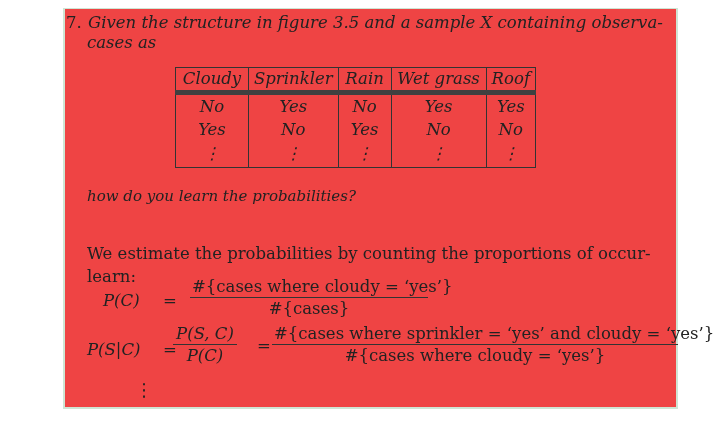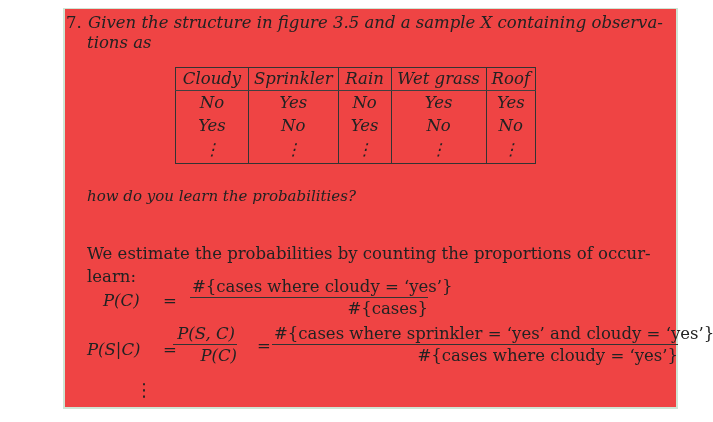--- a/index.html
+++ b/index.html
@@ -8,38 +8,38 @@
   .box { position:absolute; left:63px; top:8px; width:615px; height:401px;
          border:2px solid #cfe5d4; border-top-width:1px; box-sizing:border-box; background:#ef4444; }
   .q { position:absolute; left:0px; top:3px; font-style:italic; font-size:16.5px; line-height:21px; }
   .q .num { font-style:normal; display:inline-block; width:22px; padding-left:1px; }
   .q2 { position:absolute; left:22px; top:24px; font-style:italic; font-size:16.5px; }
   table.obs { position:absolute; left:110px; top:58px; border-collapse:collapse;
               font-style:italic; font-size:16.5px; }
   table.obs th, table.obs td { border-left:1px solid #333; border-right:1px solid #333;
               padding:0 5px; text-align:center; font-weight:normal; line-height:23px; }
   table.obs { border:1px solid #333; }
-  table.obs th { border-bottom:1px solid #404040; line-height:22px; }
+  table.obs th { border-bottom:5px solid #404040; line-height:22px; }
   table.obs tr.dots td { line-height:26px; }
   .how { position:absolute; left:22px; top:178px; font-style:italic; font-size:15px; }
   .est { position:absolute; left:22px; top:209px; font-size:16.5px; line-height:23px; width:575px; text-align:justify;margin-top:24px; }
   .eq { position:absolute; font-size:16.5px; }
-  .frac { position:absolute; text-align:right; }
+  .frac { position:absolute; text-align:center; }
   .frac .num { display:block; border-bottom:1px solid #333; padding:0 2px 1px; white-space:nowrap; }
   .frac .den { display:block; padding-top:1px; white-space:nowrap; }
   .it { font-style:italic; }
 </style>
 </head>
 <body>
 
 <div class="box">
   <div class="q">
     <span class="num">7.</span><span>Given the structure in figure 3.5 and a sample X containing observa-</span>
   </div>
-  <div class="q2">tions as</div>
+  <div class="q2">cases as</div>
 
   <table class="obs">
     <thead>
       <tr>
         <th>Cloudy</th>
         <th>Sprinkler</th>
         <th>Rain</th>
         <th>Wet grass</th>
         <th>Roof</th>
       </tr>

